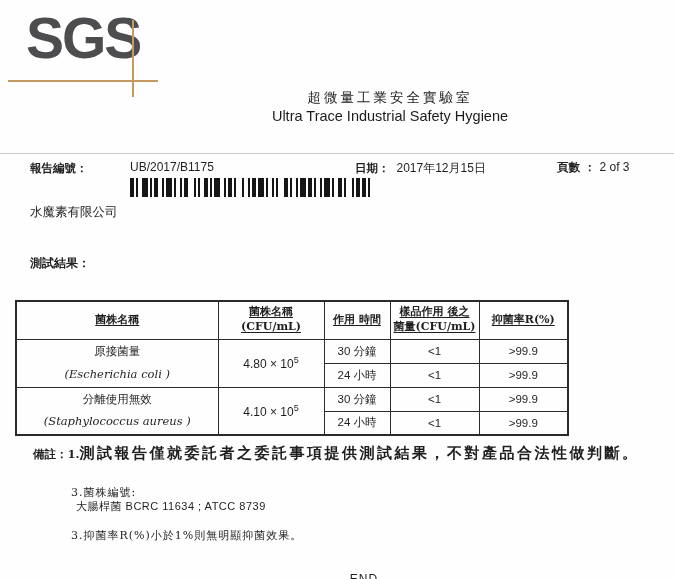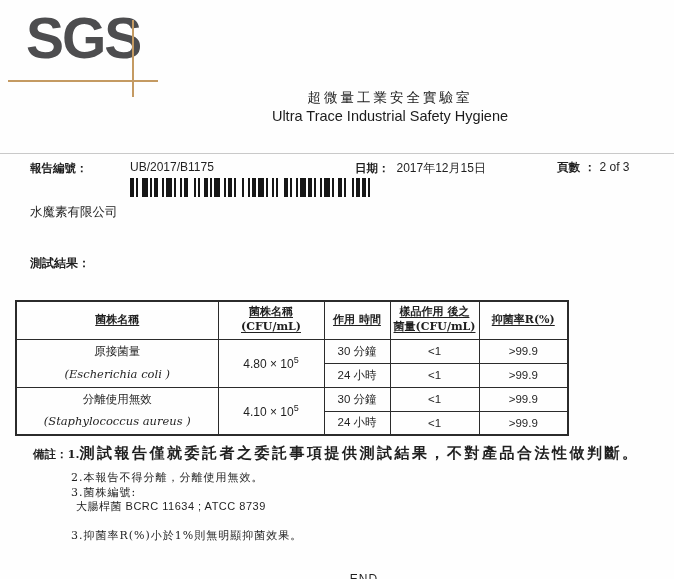--- a/index.html
+++ b/index.html
@@ -230,19 +230,18 @@
         <td class="cell-sans">&lt;1</td>
         <td class="cell-sans">&gt;99.9</td>
       </tr>
     </tbody>
   </table>
 
   <div class="note1">
     <span class="prefix">備註：1.</span>
     <span class="big">測試報告僅就委託者之委託事項提供測試結果，不對產品合法性做判斷。</span>
   </div>
-  <div class="note-s note-2">2.本報告不得分離，分離使用無效。</div>
   <div class="note-s note-3">3.菌株編號:</div>
   <div class="note-s note-3a">大腸桿菌 BCRC 11634 ; ATCC 8739</div>
   <div class="note-s note-4">3.抑菌率R(%)小於1%則無明顯抑菌效果。</div>
 
   <div class="end-mark">- END -</div>
 </div>
 
 </body></html>

